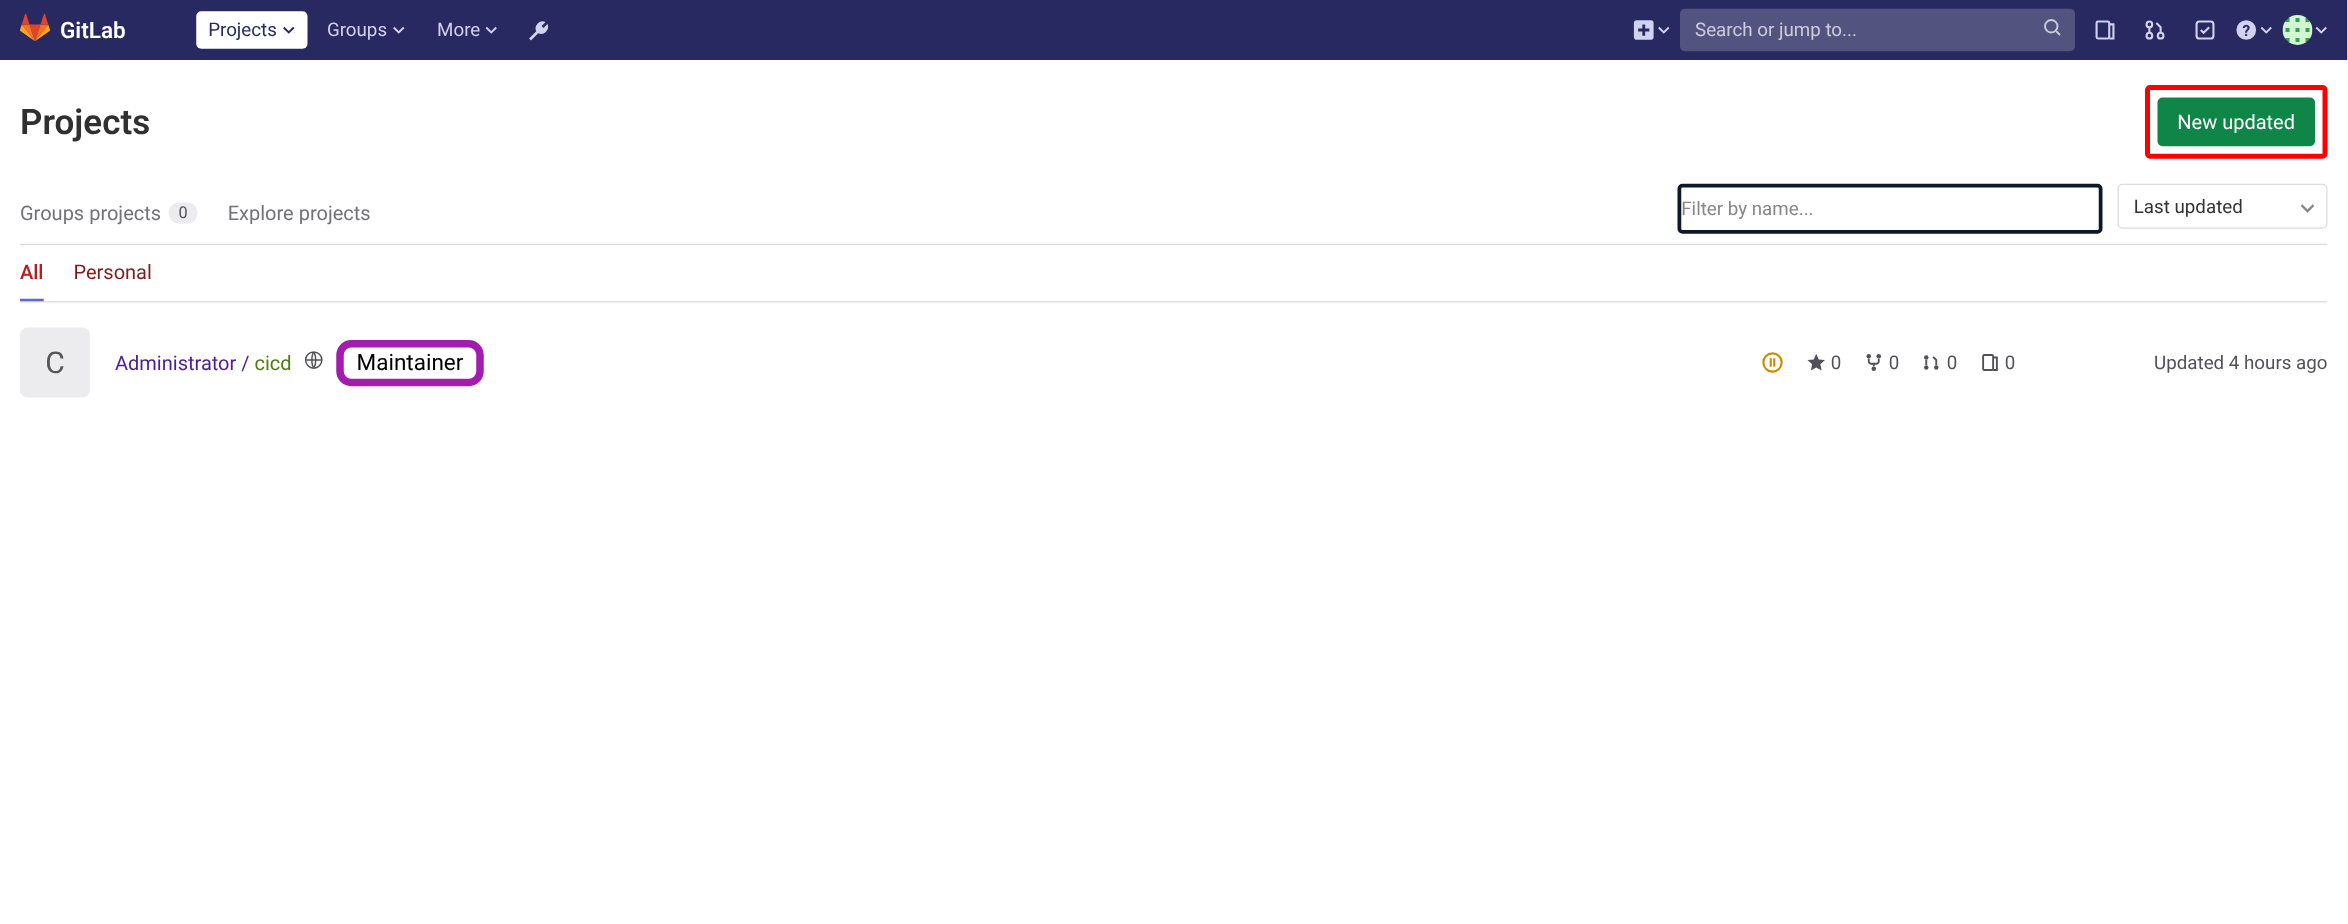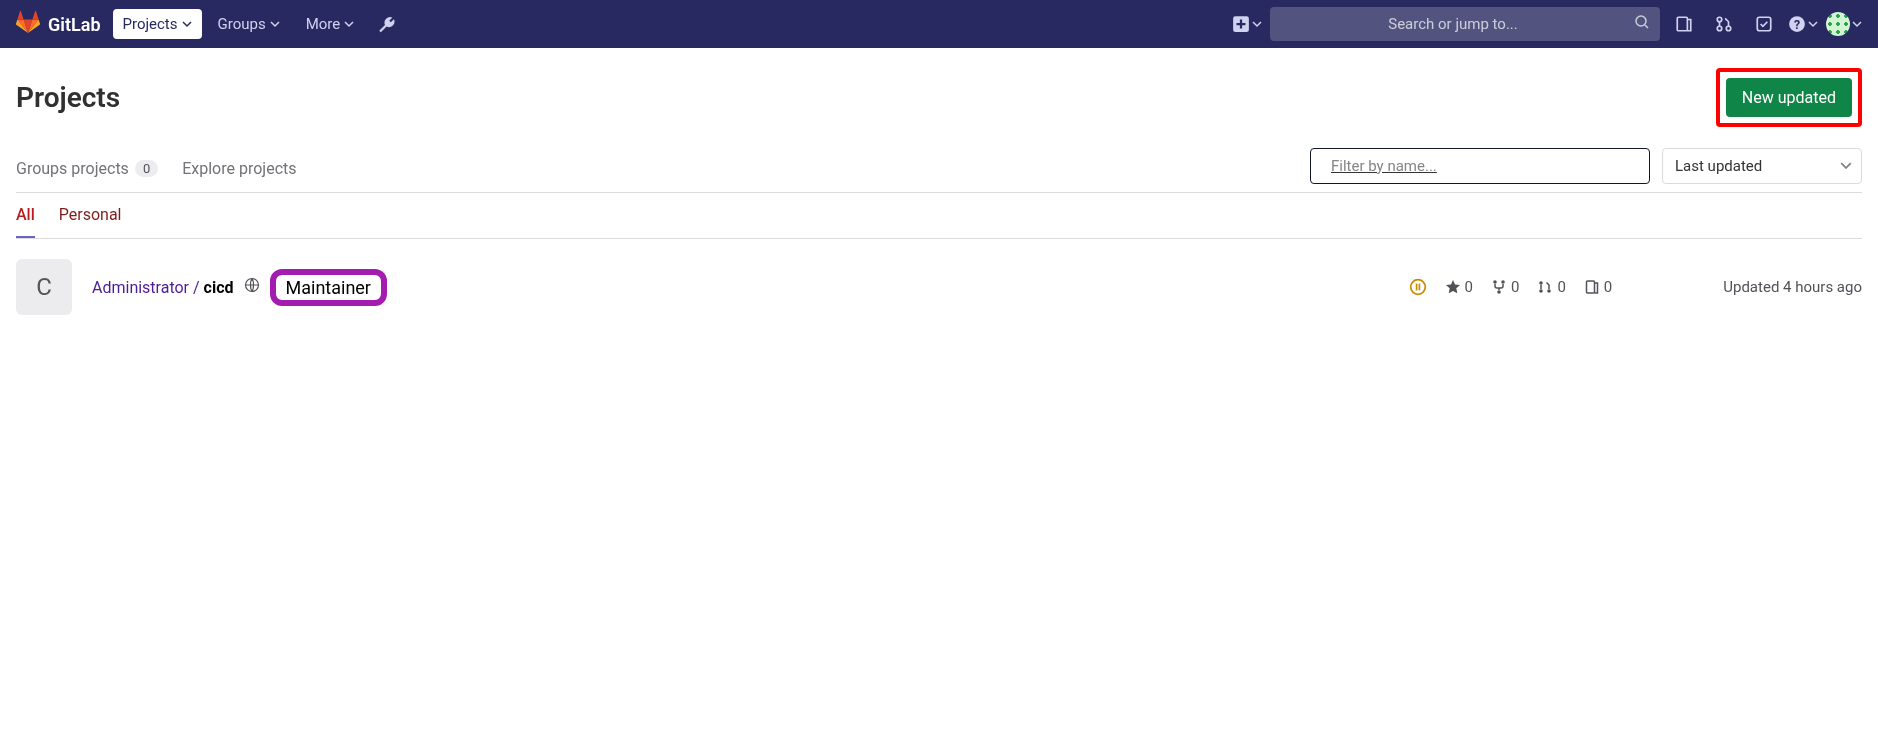--- a/index.html
+++ b/index.html
@@ -13,20 +13,21 @@
       color: #303030;
     }
     
     .navbar {
       background: #292961;
       height: 48px;
       display: flex;
       align-items: center;
       padding: 0 16px;
       color: #fff;
+      gap: 44px;
     }
     .brand {
       display: flex;
       align-items: center;
       gap: 8px;
       margin-right: 12px;
     }
     .brand-text {
       font-size: 18px;
       font-weight: 600;
@@ -47,25 +48,24 @@
       background: #fff;
       color: #292961;
     }
     .nav-left { display: flex; align-items: center; gap: 6px; }
     .nav-right { margin-left: auto; display: flex; align-items: center; gap: 8px; }
     .search-box {
       background: rgba(255,255,255,0.2);
       border: none;
       border-radius: 4px;
       padding: 8px 36px 8px 12px;
-      width: 390px;
+      width: 316px;
       color: #fff;
       font-size: 15px;
       position: relative;
-      text-align: center;
     }
     .search-wrap { position: relative; }
     .search-wrap .sicon { position: absolute; right: 10px; top: 50%; transform: translateY(-50%); opacity: .7;}
     .search-box::placeholder { color: rgba(255,255,255,0.7); }
     .icon-btn {
       width: 32px;
       height: 32px;
       display: flex;
       align-items: center;
       justify-content: center;
@@ -142,34 +142,33 @@
       font-size: 13px;
       font-weight: 400;
     }
     .tab-controls {
       margin-left: auto;
       display: flex;
       gap: 12px;
       padding-bottom: 8px;
     }
     .filter-input {
-      border: 1px solid #0f172a;
-      border-radius: 4px;
-      padding: 8px 20px;
+      border: 3px solid #0f172a;
+      border-radius: 4px;
+      padding: 8px 0;
       width: 340px;
       font-size: 15px;
       color: #333;
-      text-decoration: underline;
     }
     .filter-input::placeholder { color: #868686; }
     .sort-select {
       border: 1px solid #dbdbdb;
       border-radius: 4px;
       padding: 8px 30px 8px 12px;
-      width: 200px;
+      width: 168px;
       font-size: 15px;
       color: #333;
       background: #fff;
       appearance: none;
       position: relative;
     }
     .select-wrap { position: relative; }
     .select-wrap .chev { position: absolute; right: 10px; top: 50%; transform: translateY(-50%); pointer-events:none; color:#868686;}
     
     .subtabs {
@@ -207,21 +206,21 @@
       color: #555;
       margin-right: 20px;
     }
     .proj-main {
       display: flex;
       align-items: center;
       gap: 10px;
       font-size: 16px;
     }
     .proj-namespace { color: #4c1d95; margin-top: 16px; }
-    .proj-name { color: #000000; font-weight: 700; }
+    .proj-name { color: #4d7c0f; font-weight: 400; }
     .proj-vis { color: #737278; }
     .proj-badge {
       border: 6px solid #a21caf;
       border-radius: 12px;
       padding: 2px 10px;
       font-size: 18px;
       color: #000000;
       background: #fff;
     }
     .proj-stats {

